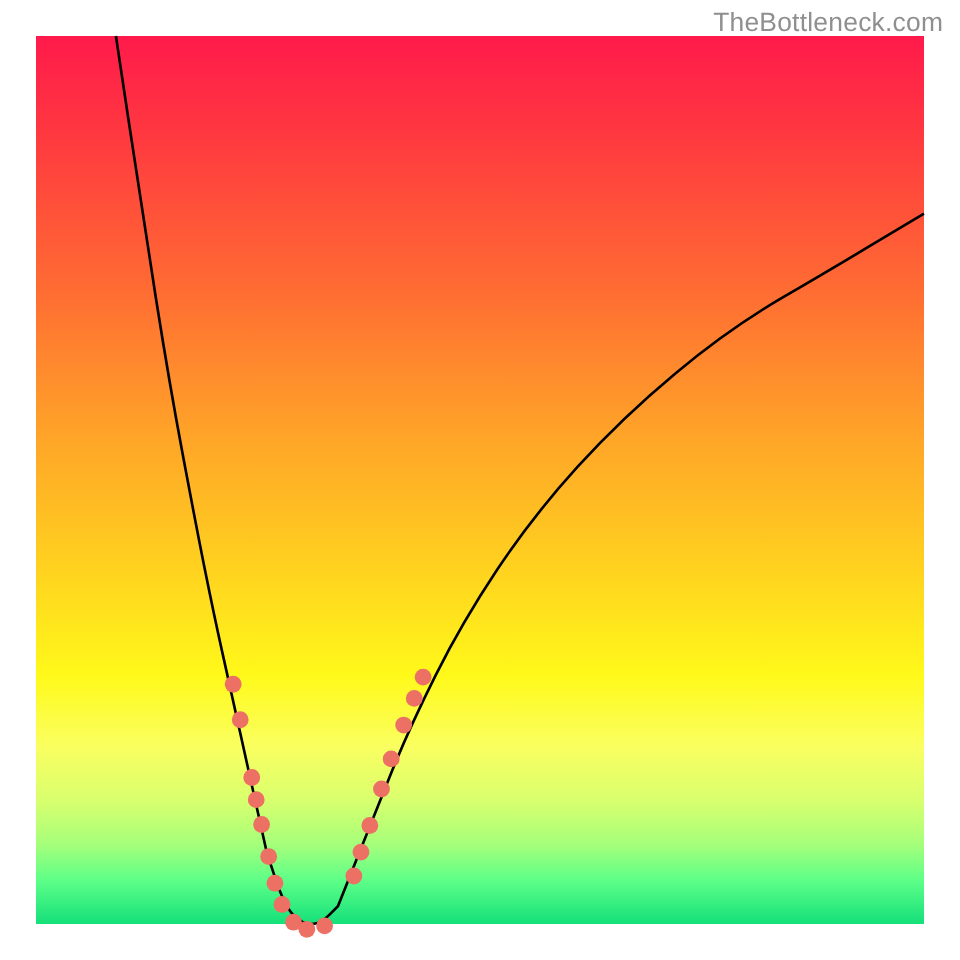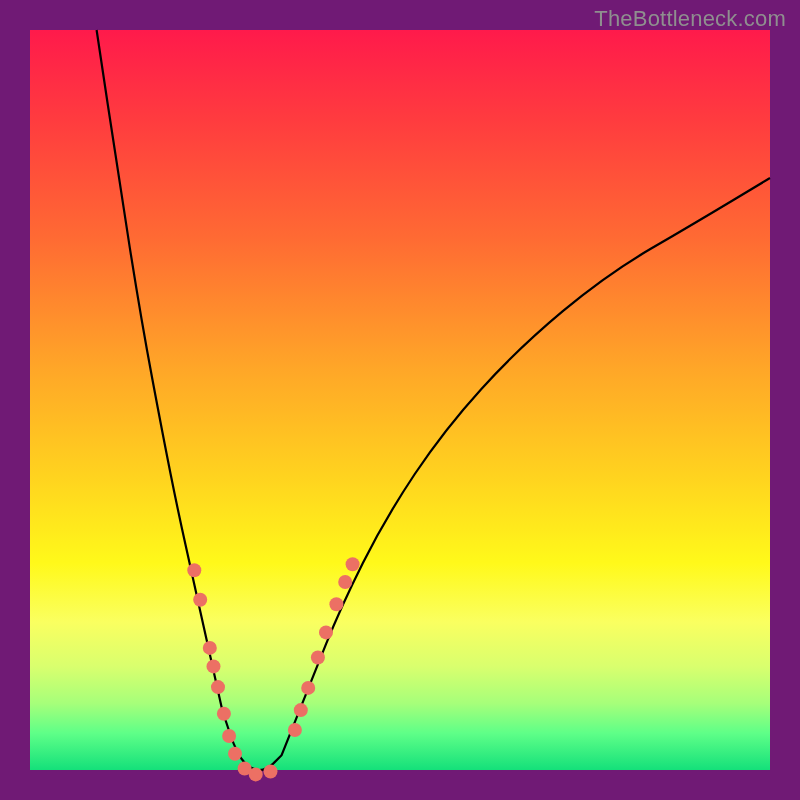--- a/index.html
+++ b/index.html
@@ -9,21 +9,21 @@
     height: 800px;
     overflow: hidden;
     background: #000;
     font-family: Arial, Helvetica, sans-serif;
   }
   .frame {
     position: absolute;
     left: 0; top: 0;
     width: 800px;
     height: 800px;
-    background: #701a75;
+    background: #ffffff;
   }
   .plot-area {
     position: absolute;
     left: 30px;
     top: 30px;
     width: 740px;
     height: 740px;
     background: linear-gradient(to bottom,
       #ff1a4b 0%,
       #ff3b3f 12%,

